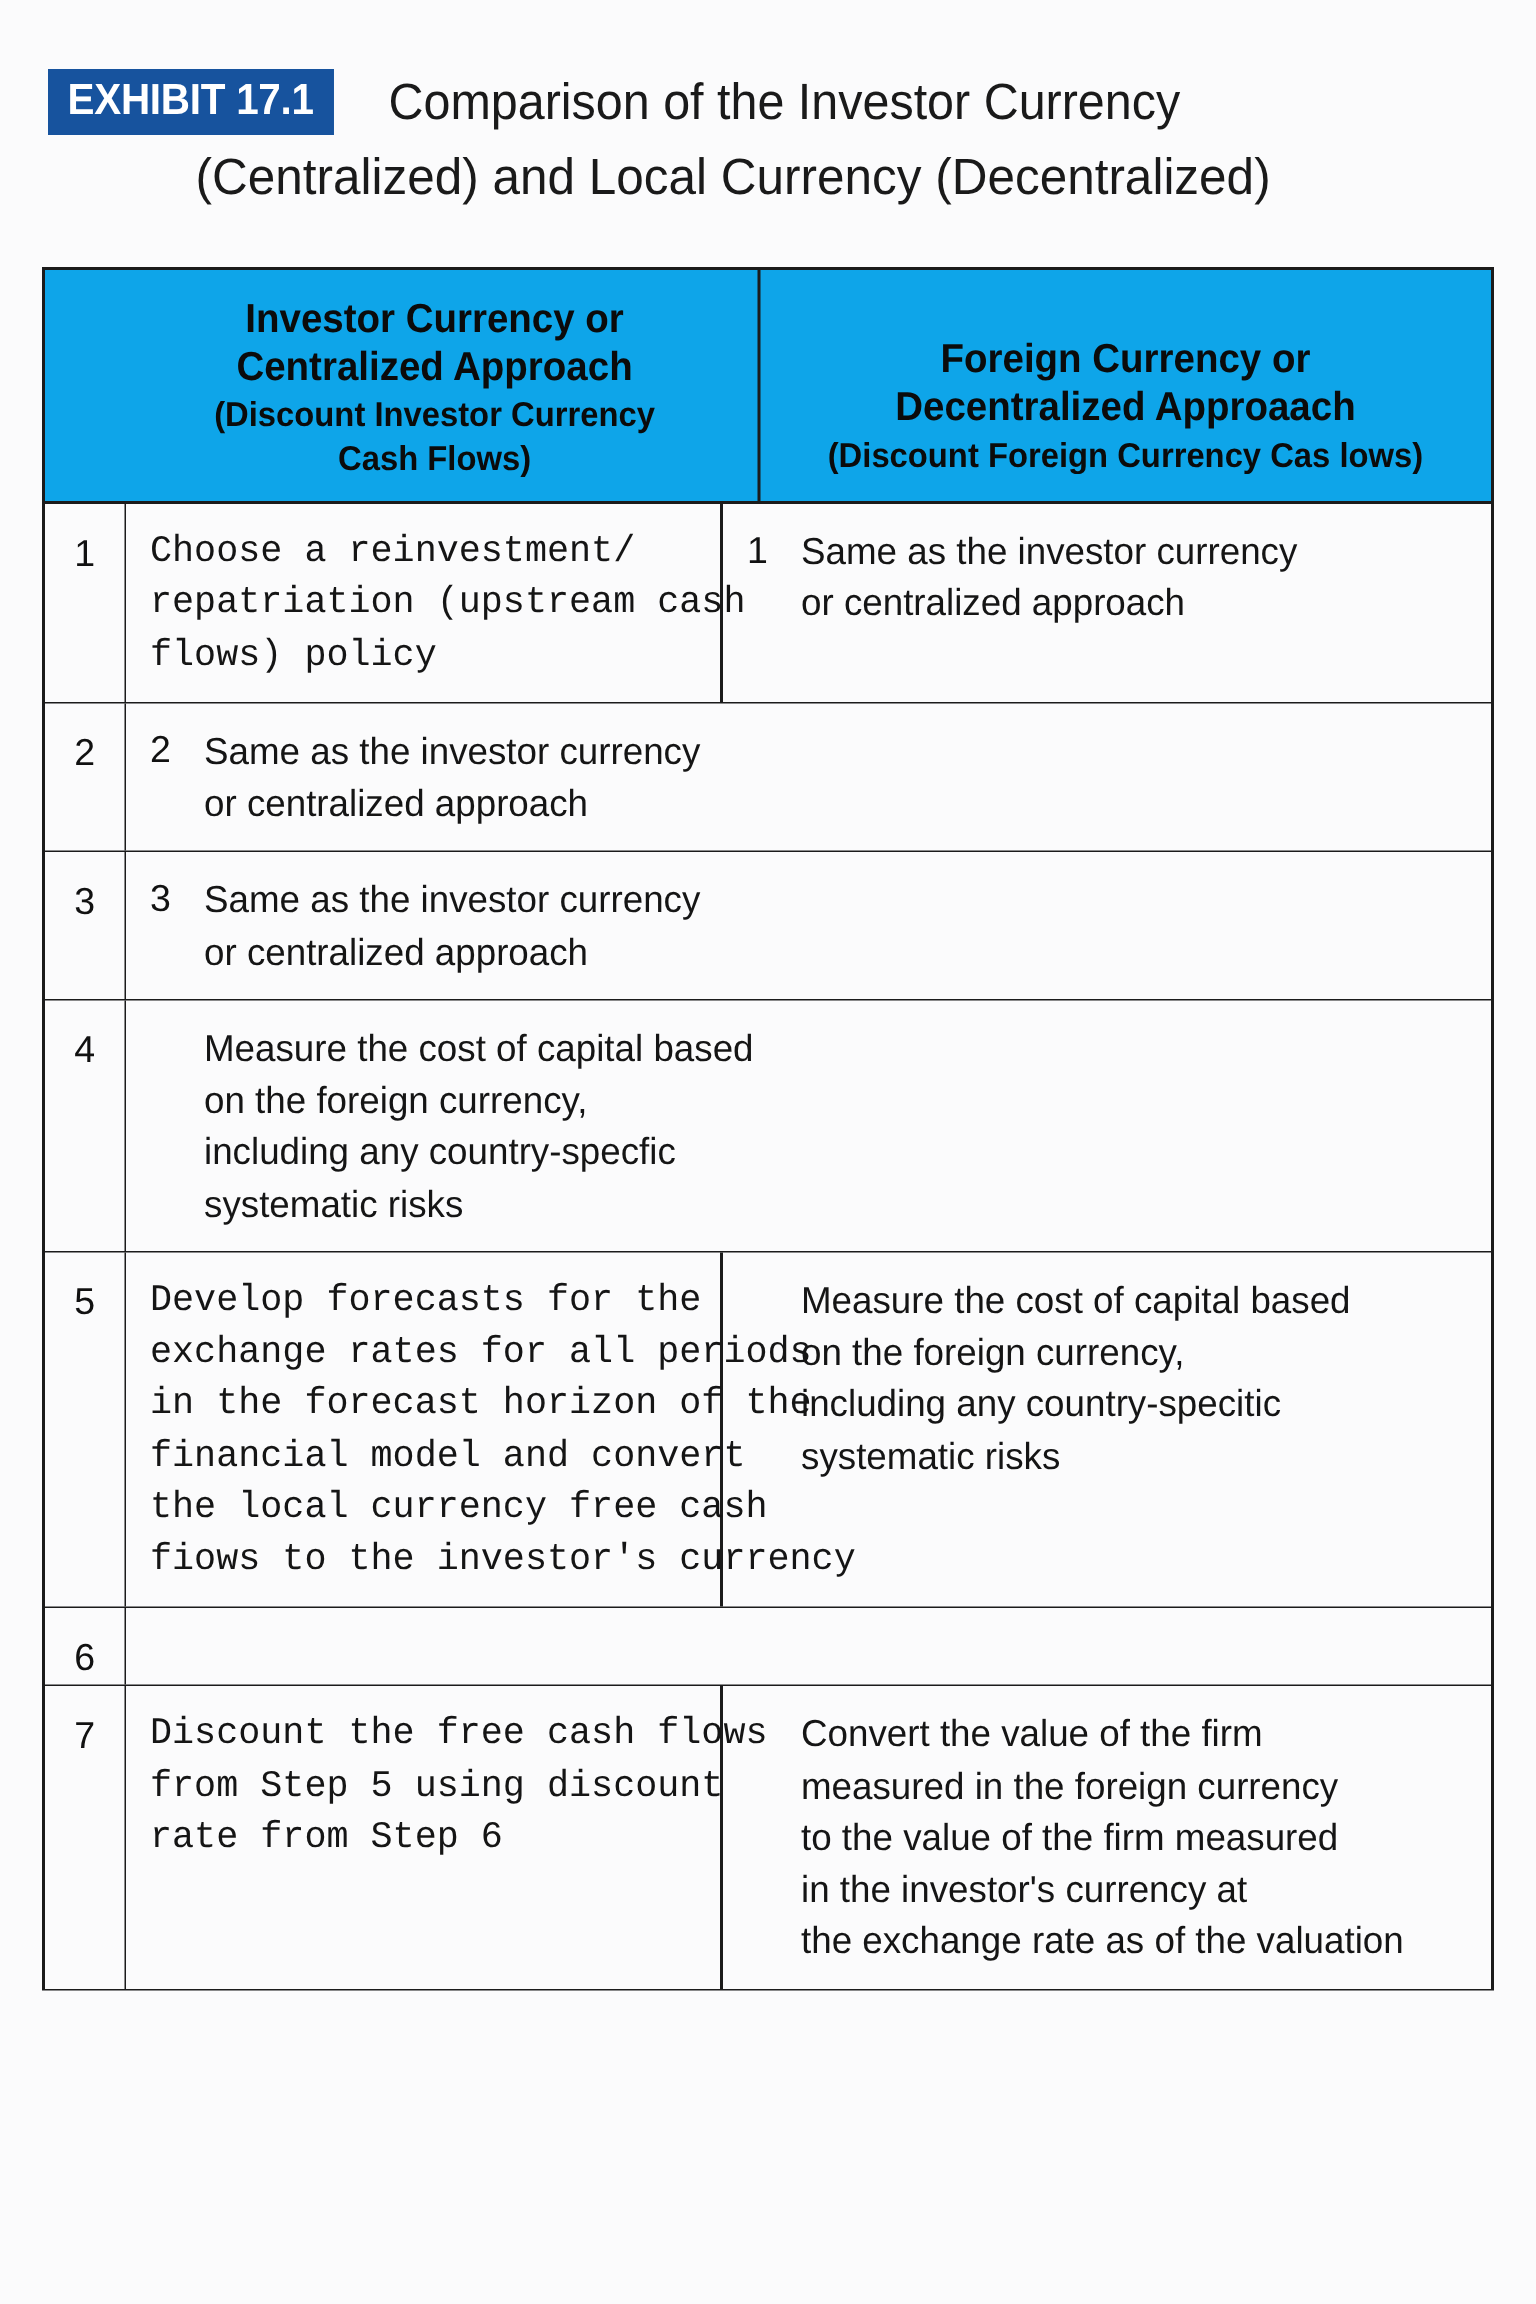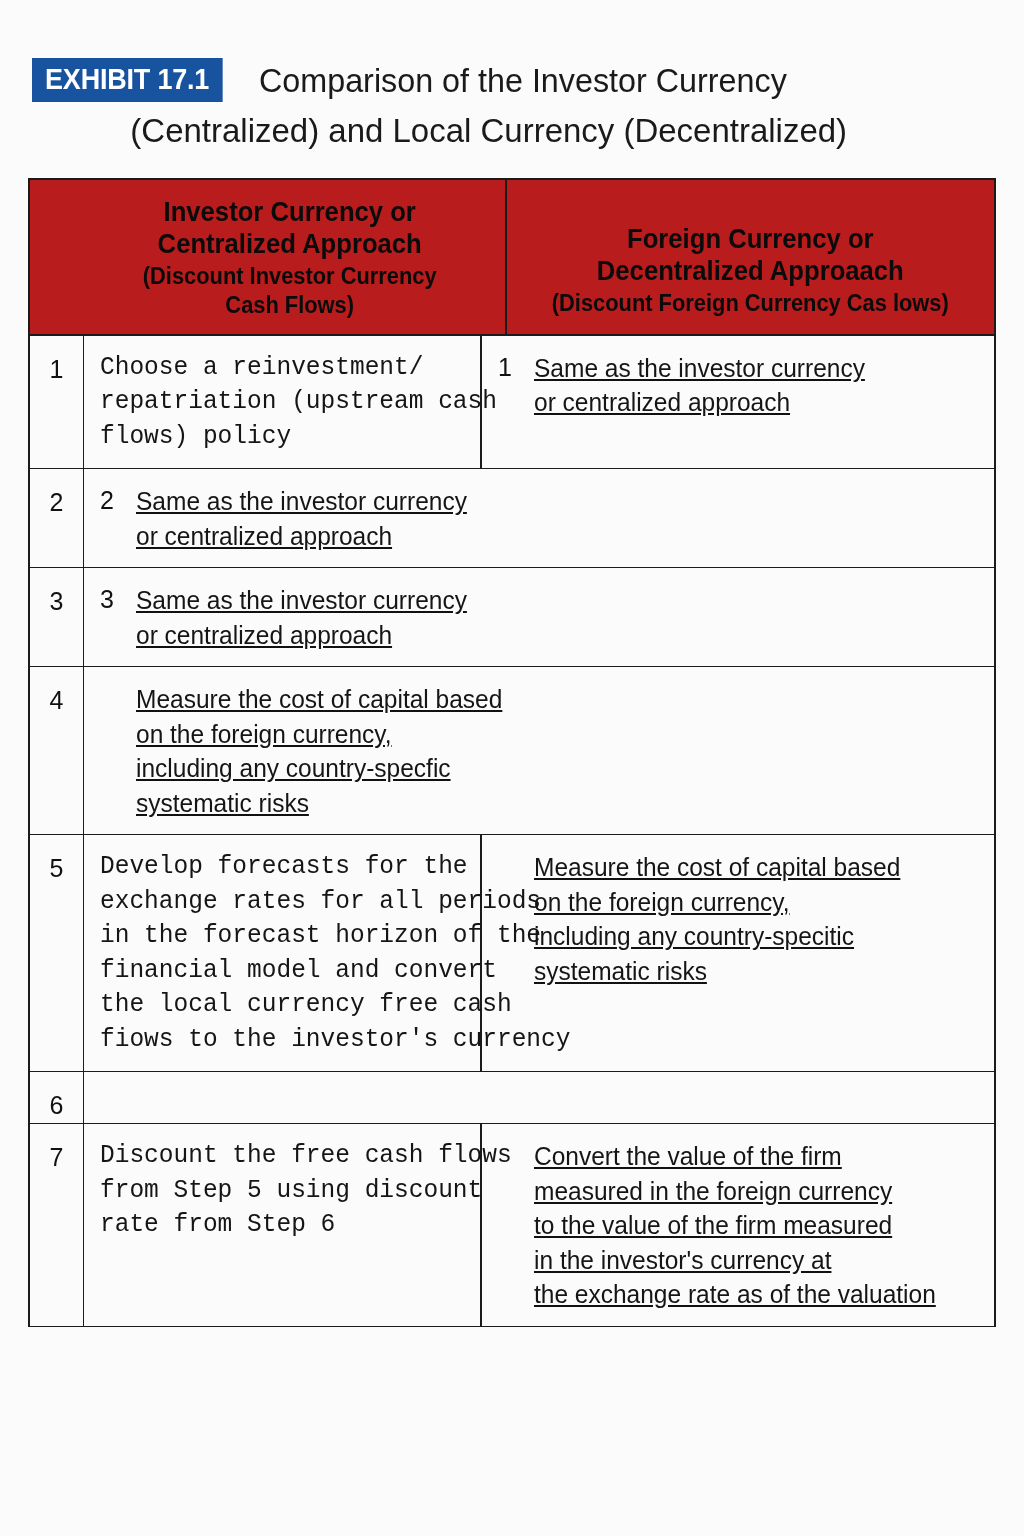--- a/index.html
+++ b/index.html
@@ -20,21 +20,21 @@
     width: 1024px;
     height: 1536px;
     background: #fbfbfc;
     overflow: hidden;
   }
 
   
   .title-block {
     position: absolute;
     left: 0;
-    top: 56px;
+    top: 44px;
     width: 1024px;
   }
   .title-line1 {
     display: flex;
     align-items: center;
     justify-content: flex-start;
     padding-left: 32px;
     height: 48px;
   }
   .exhibit-badge {
@@ -74,21 +74,21 @@
     left: 28px;
     top: 178px;
     width: 968px;
     border: 2px solid #1b1b1b;
     border-bottom: none;
     box-sizing: border-box;
     background: #fbfbfc;
   }
   .thead {
     display: flex;
-    background: #b91c1c;
+    background: #0ea5e9;
     border-bottom: 2px solid #1b1b1b;
     padding-left: 44px;
   }
   .th {
     box-sizing: border-box;
     padding: 16px 14px 14px 14px;
     text-align: center;
     color: #0b0b0b;
   }
   .th-left {
@@ -148,21 +148,20 @@
   .cell-right .rnum {
     width: 30px;
     flex: 0 0 30px;
     font-size: 25px;
     line-height: 1.35;
     color: #111;
   }
   .cell-right .rbody {
     flex: 1 1 auto;
     padding-left: 6px;
-    text-decoration: underline;
   }
   .cell-right.no-num .rbody {
     padding-left: 36px;
   }
   .ctext {
     font-size: 25px;
     line-height: 1.38;
     color: #151515;
     transform: scaleX(0.98);
     transform-origin: left top;

